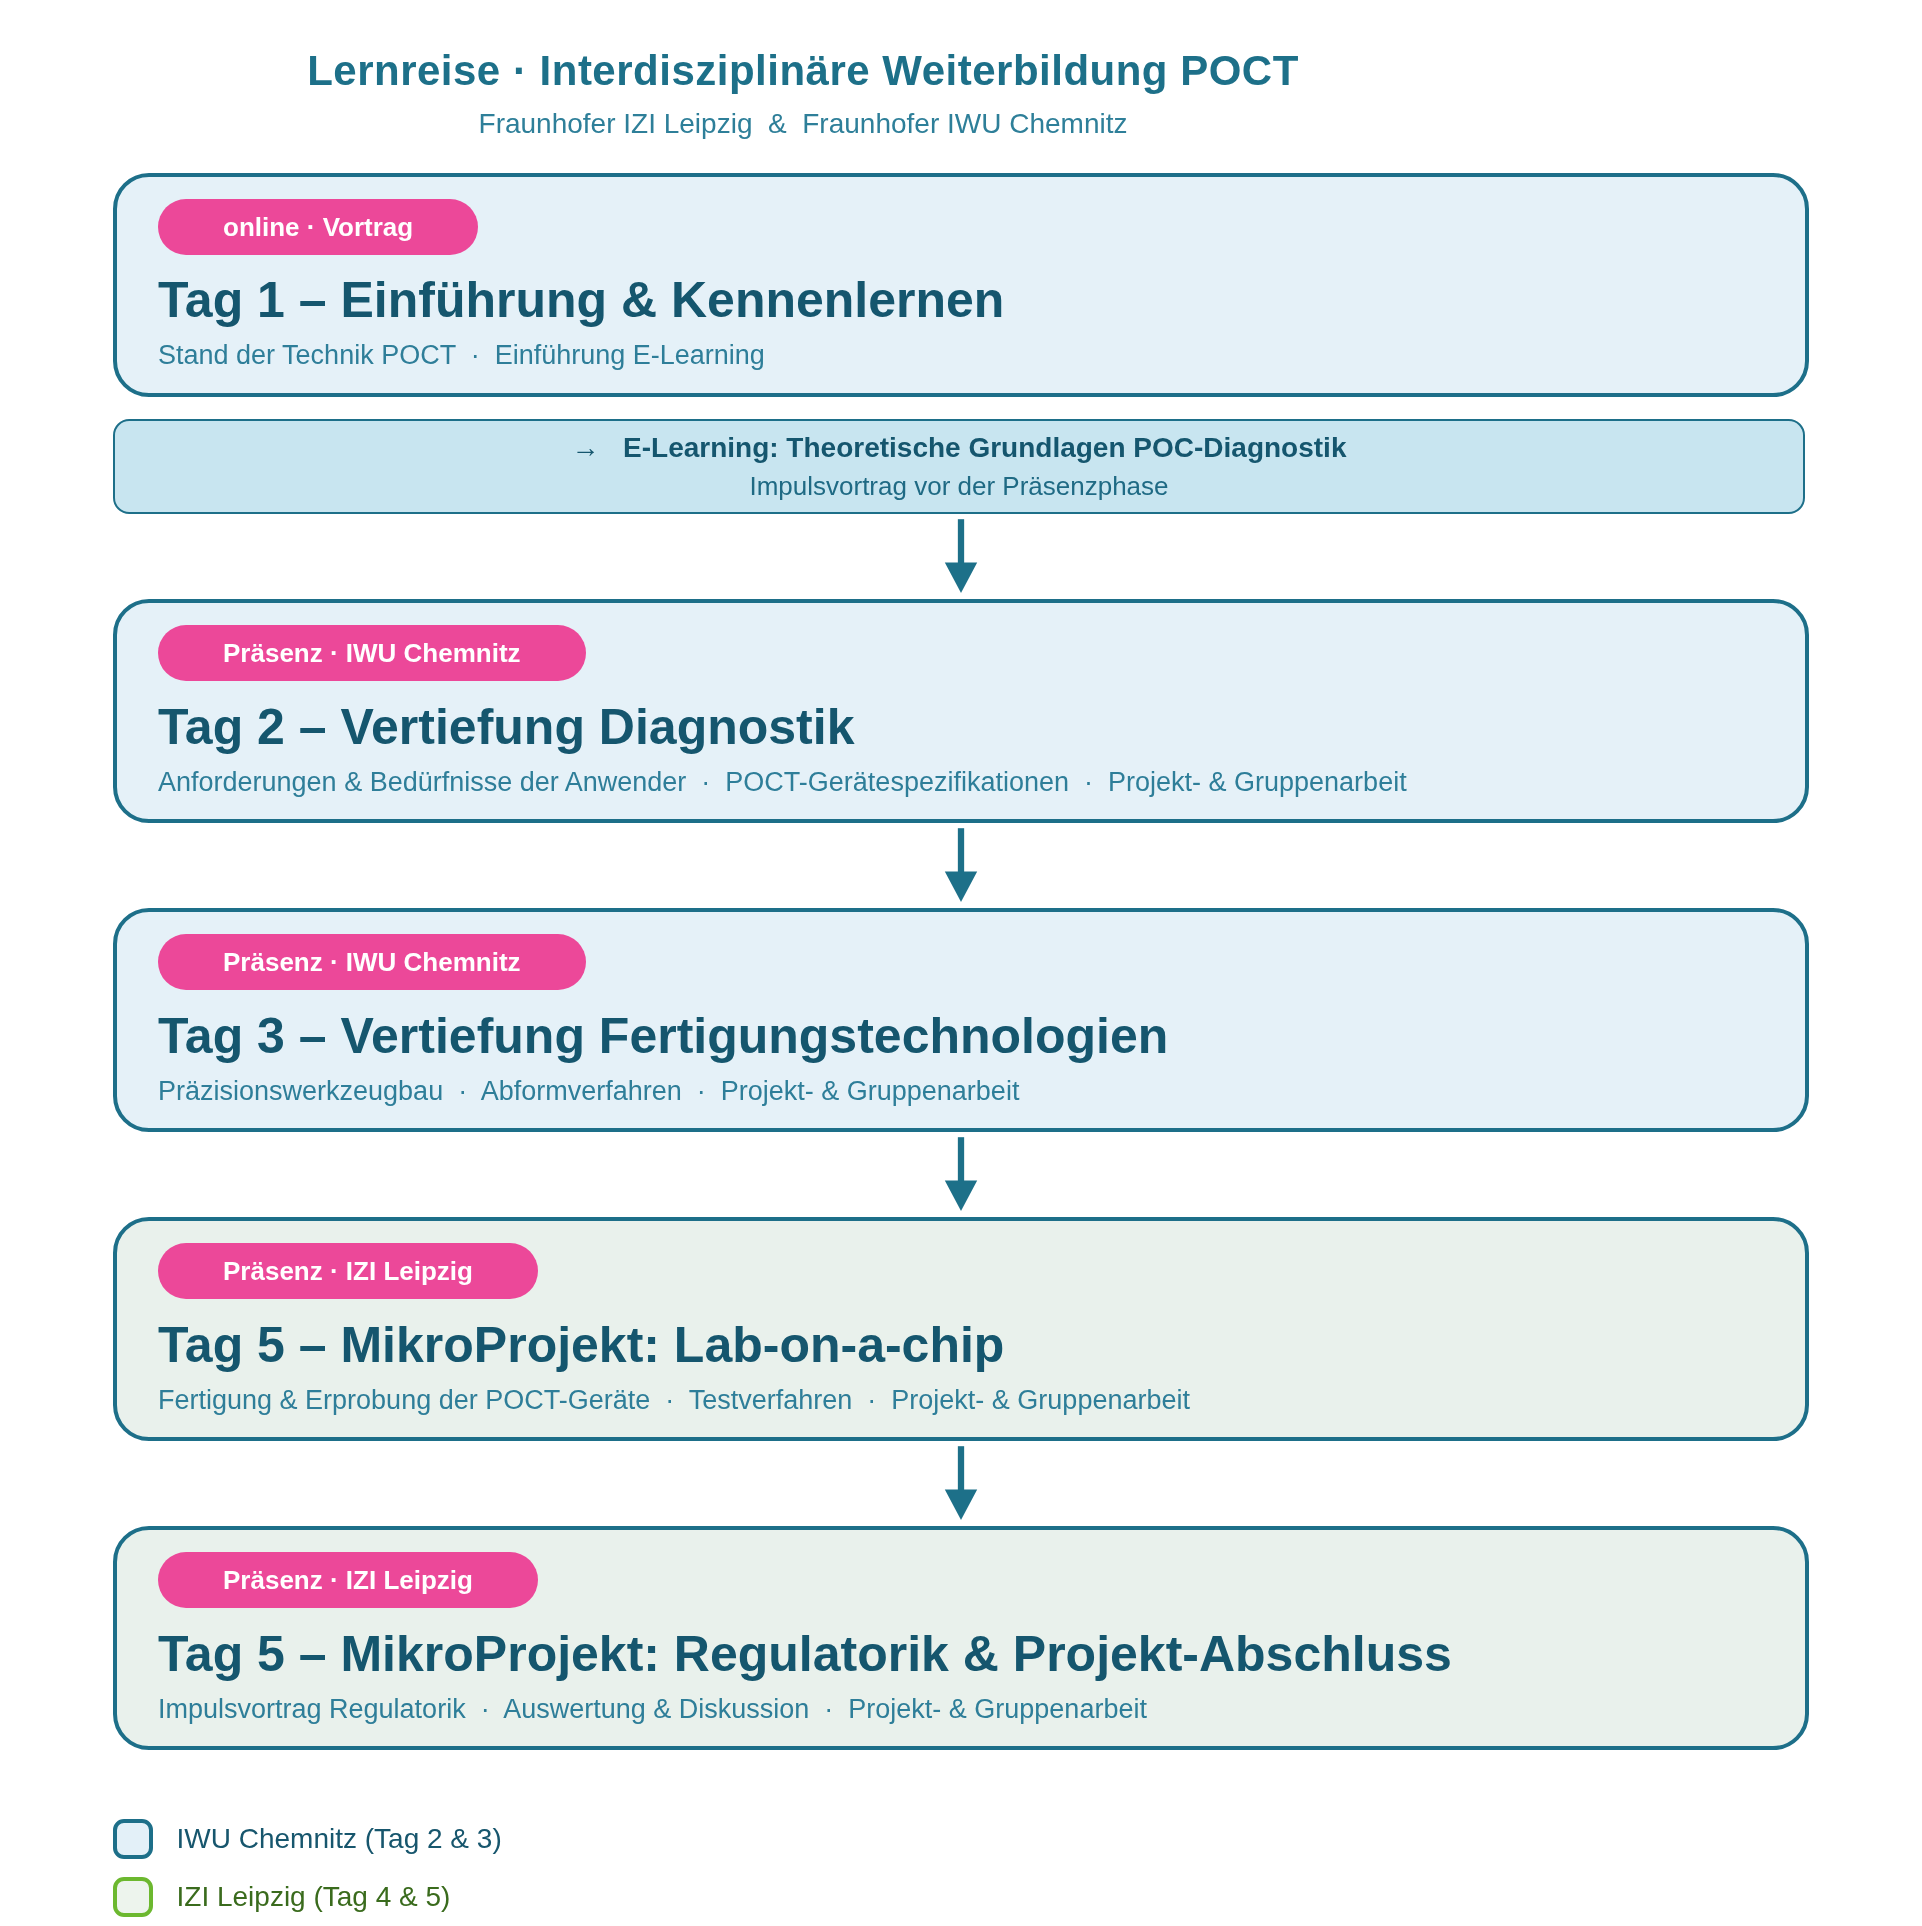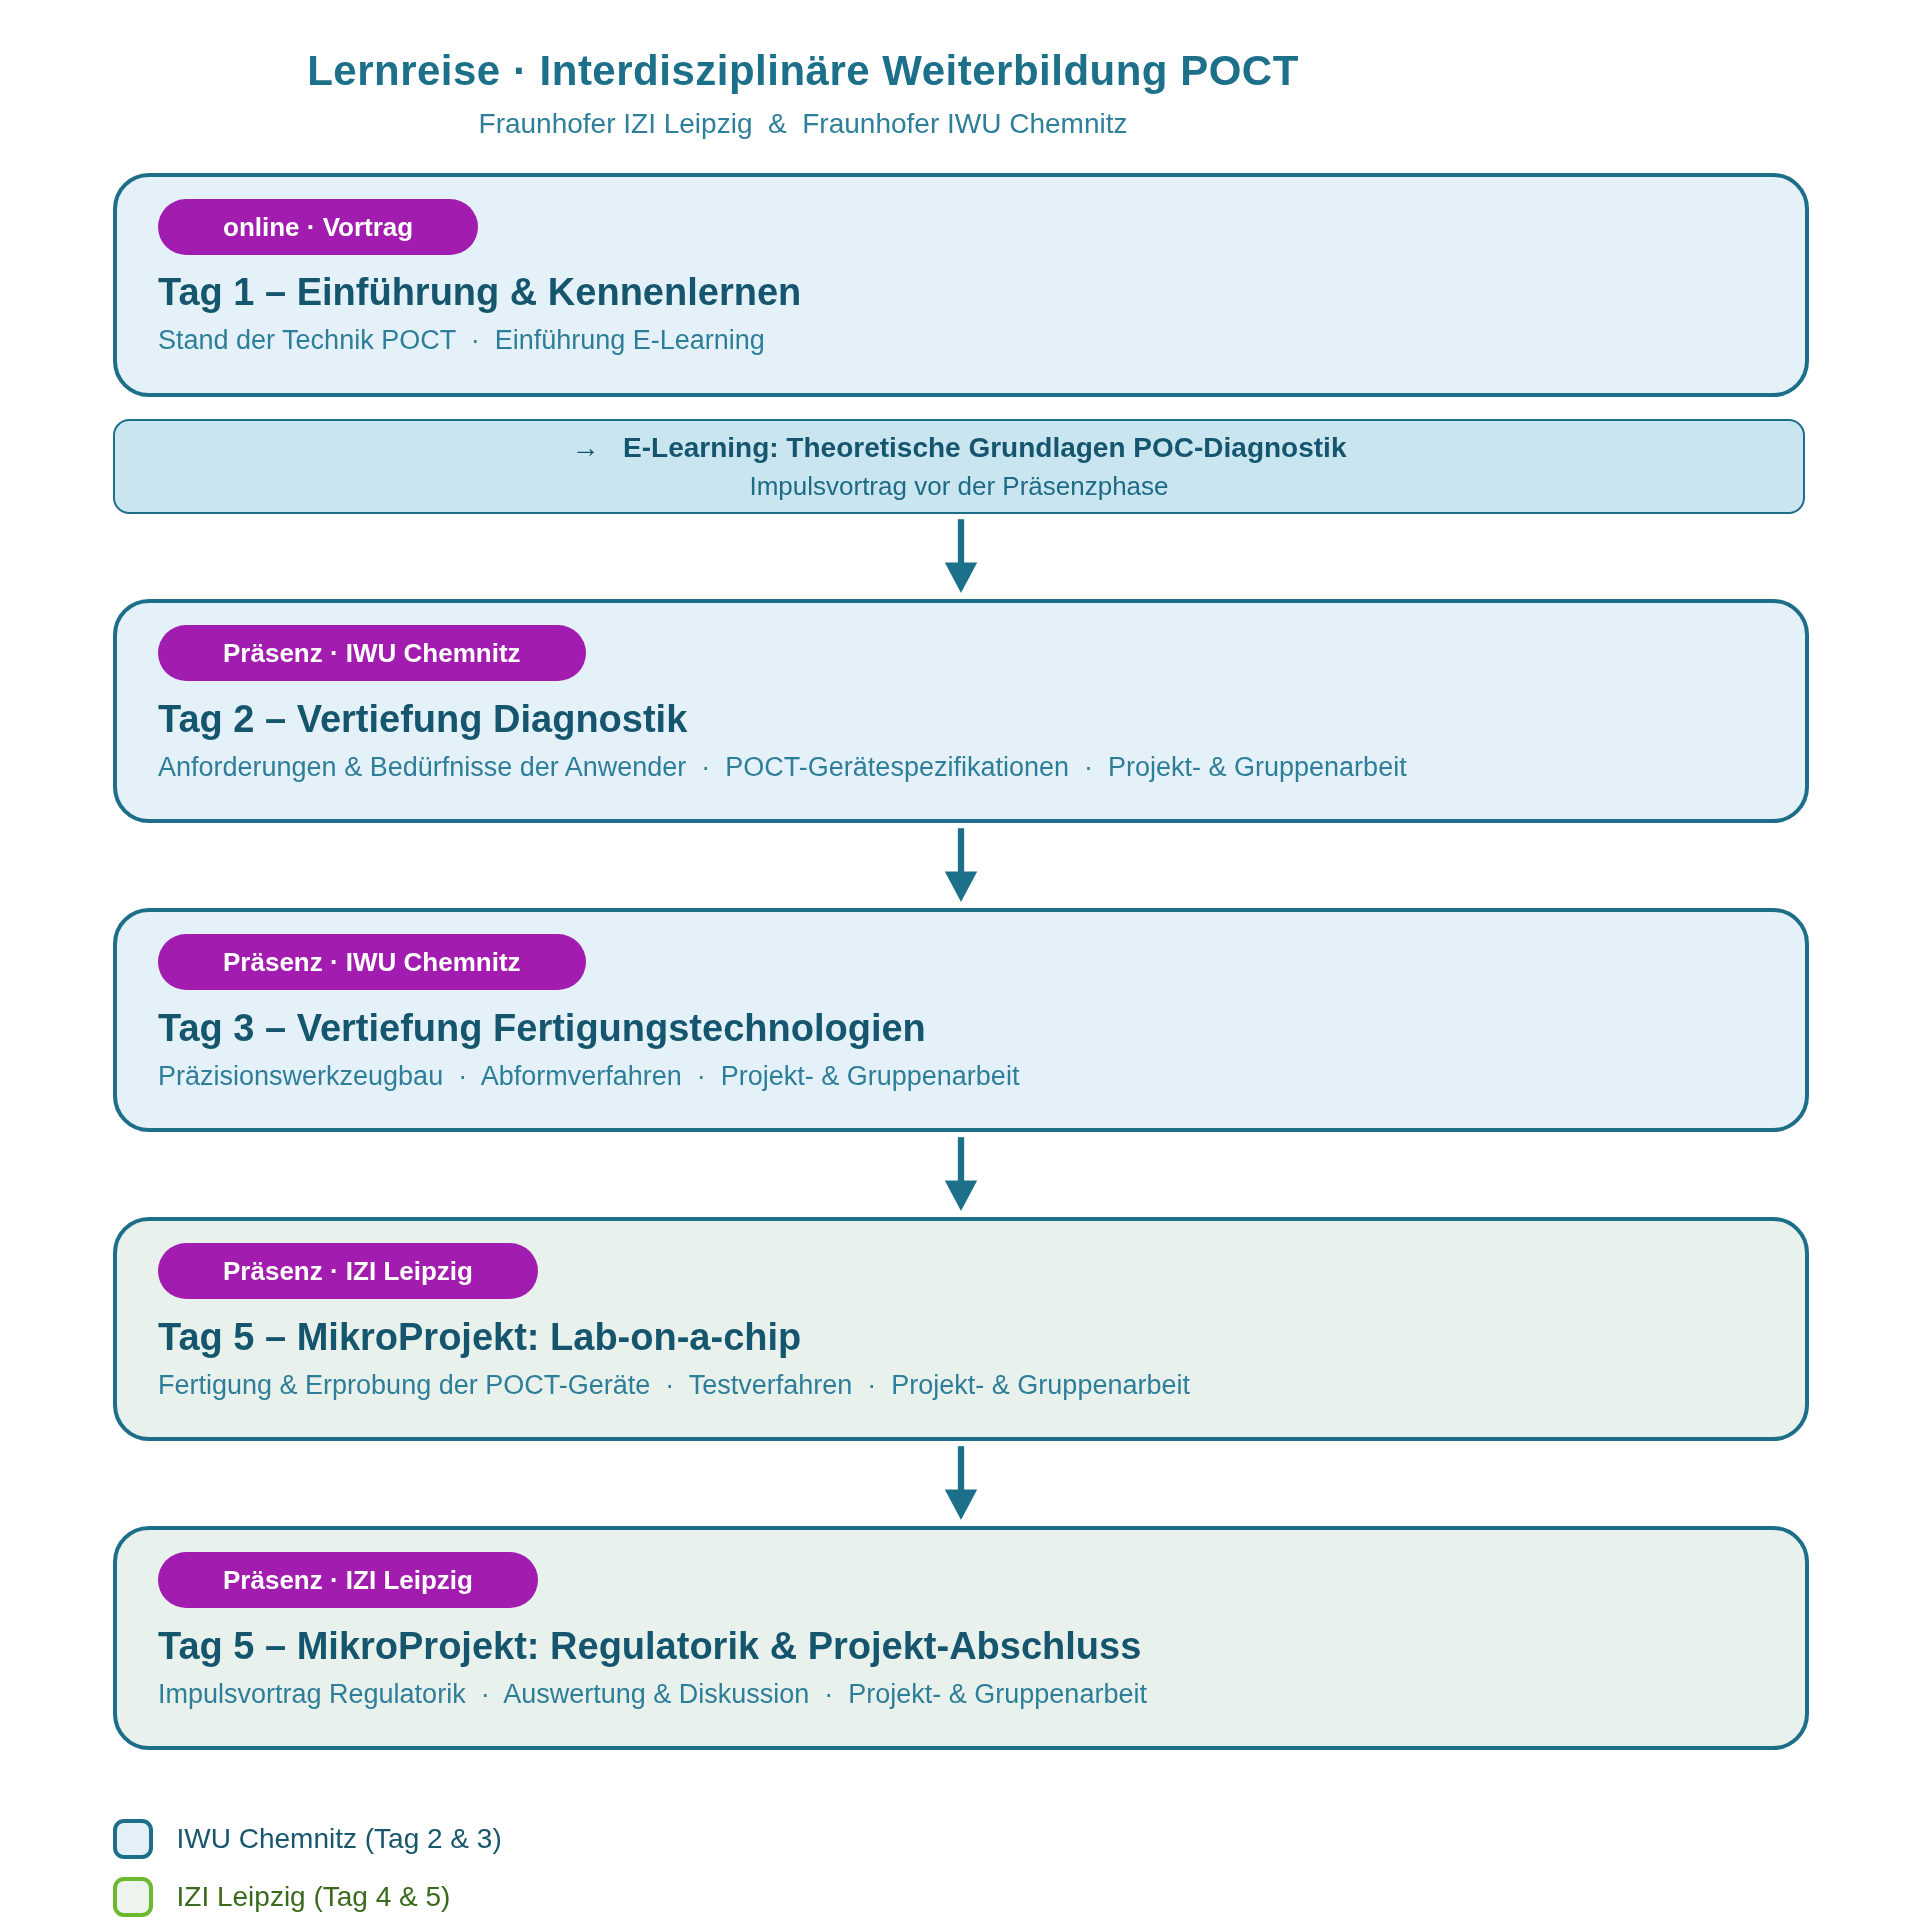--- a/index.html
+++ b/index.html
@@ -31,28 +31,28 @@
     border: 4.5px solid #1d6f89;
     border-radius: 36px;
     padding: 22px 41px 0 41px;
   }
   .card.theme-blue  { background: #e5f1f8; }
   .card.theme-green { background: #e9f1ec; }
   .card-badge {
     display: inline-block;
     height: 56px; line-height: 56px;
     padding: 0 65px;
-    background: #a21caf;
+    background: #ec4899;
     border-radius: 28px;
     color: #ffffff; font-size: 26px; font-weight: bold;
     white-space: pre-wrap;
   }
   .card-title {
     margin-top: 16.3px;
-    font-size: 38px; font-weight: bold; color: #15566e;
+    font-size: 50px; font-weight: bold; color: #15566e;
     white-space: pre-wrap;
   }
   .card-topics {
     margin-top: 11px;
     font-size: 27px; color: #2e7e99;
     white-space: pre-wrap;
   }
 
   
   .banner {

